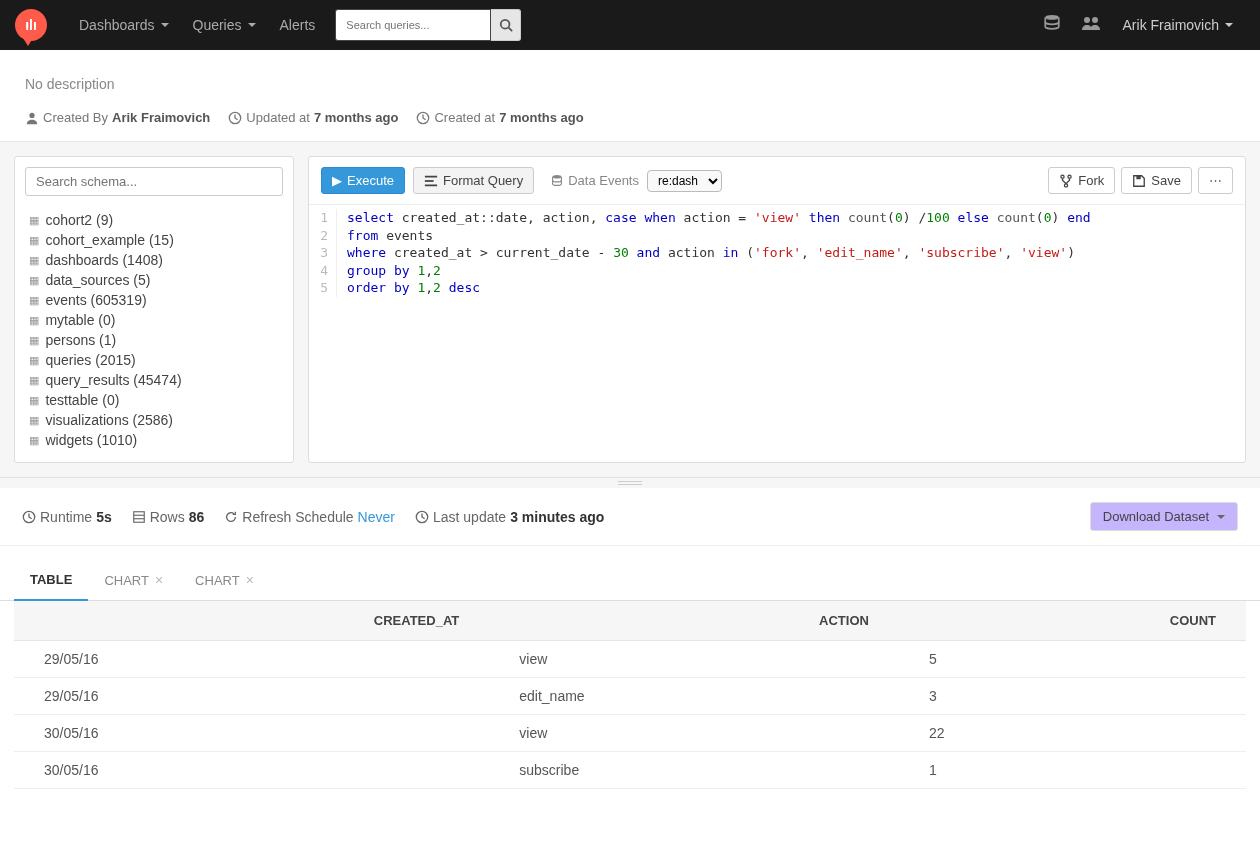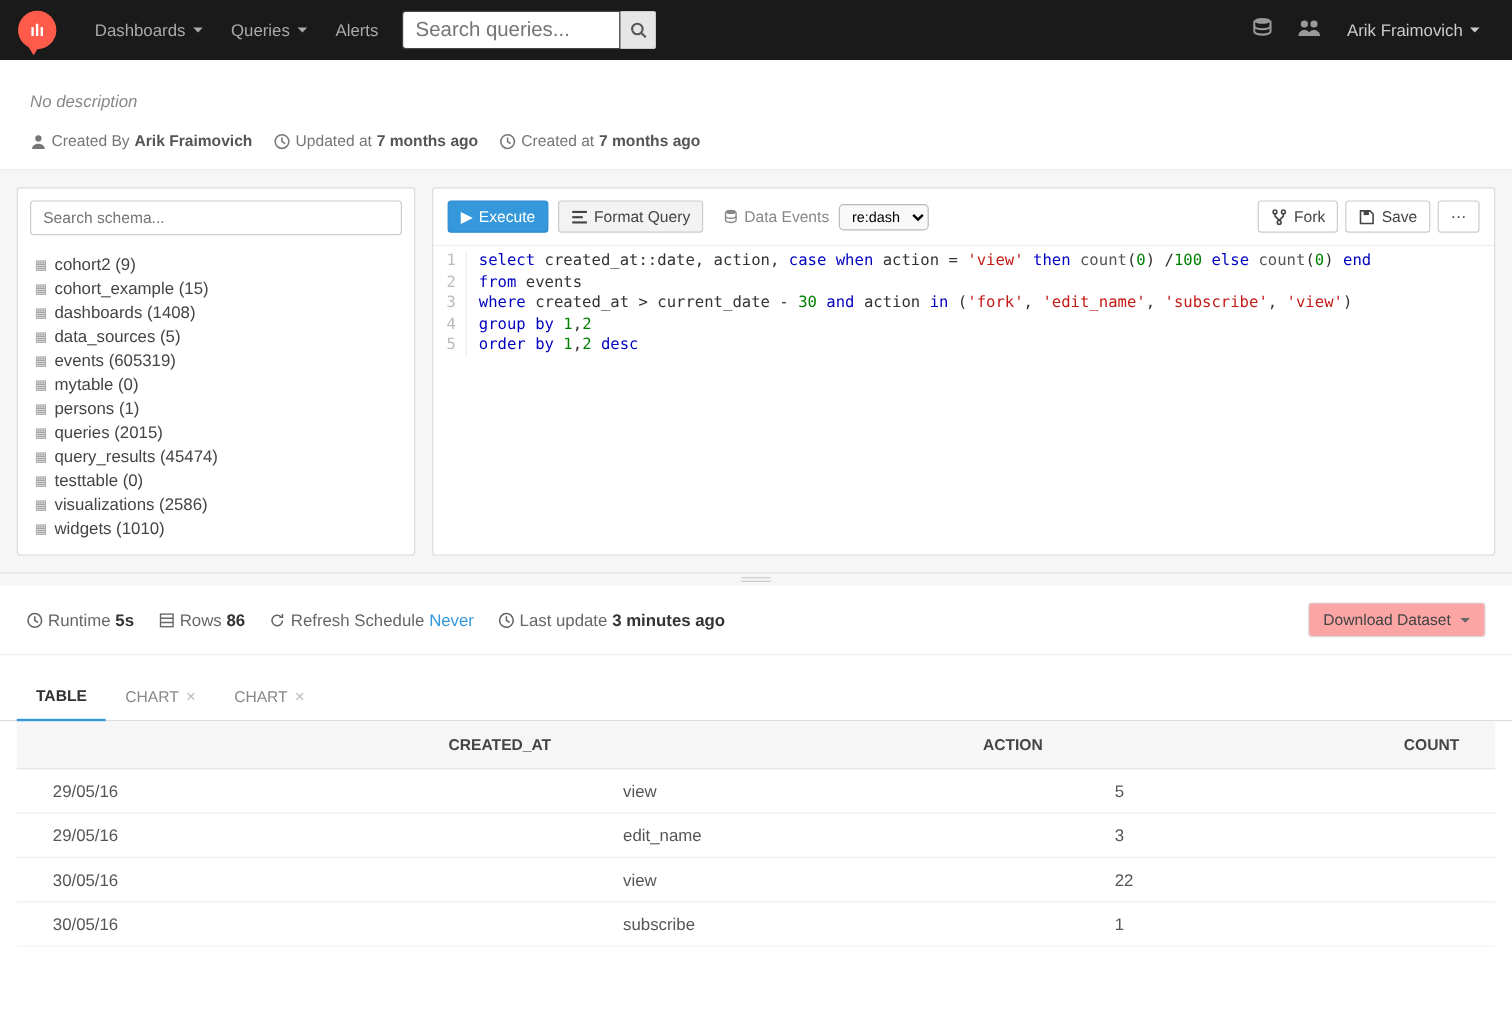--- a/index.html
+++ b/index.html
@@ -6,40 +6,40 @@
   body { font-family: -apple-system, BlinkMacSystemFont, "Segoe UI", Helvetica, Arial, sans-serif; font-size: 14px; color: #333; background: #fff; }
   
   
   .navbar { background: #1a1a1a; height: 50px; display: flex; align-items: center; padding: 0 15px; }
   .logo { width: 32px; height: 32px; background: #ff5b4a; border-radius: 50%; display: flex; align-items: center; justify-content: center; margin-right: 20px; position:relative;}
   .logo-inner { color: #fff; font-size: 14px; font-weight: bold; }
   .logo-tail { position:absolute; bottom:-5px; left:8px; width:0; height:0; border-left:5px solid transparent; border-right:5px solid transparent; border-top:8px solid #ff5b4a;}
   .nav-item { color: #aaa; padding: 0 12px; cursor: pointer; display: flex; align-items: center; gap:4px;}
   .caret { display:inline-block; width:0; height:0; border-left:4px solid transparent; border-right:4px solid transparent; border-top:4px solid currentColor; margin-left:2px;}
   .search-wrap { display:flex; margin-left:8px;}
-  .search-input { height: 32px; width: 182px; padding: 0 10px; border: 1px solid #444; border-radius: 3px 0 0 3px; background:#fff; font-size:17px;}
+  .search-input { height: 32px; width: 156px; padding: 0 10px; border: 1px solid #444; border-radius: 3px 0 0 3px; background:#fff; font-size:11px;}
   .search-btn { height: 32px; width: 30px; background:#e6e6e6; border:1px solid #ccc; border-left:none; border-radius:0 3px 3px 0; cursor:pointer; display:flex; align-items:center; justify-content:center; color:#555;}
   .nav-spacer { flex:1; }
   .nav-icon { color:#999; font-size:18px; padding:0 10px; cursor:pointer;}
   .nav-user { color:#ccc; padding:0 12px; cursor:pointer; display:flex; align-items:center; gap:4px;}
   
   
   .page-header { padding: 20px 25px 16px; border-bottom:1px solid #e8e8e8; position:relative; background:#fff;}
   .title-row { display:flex; align-items:flex-start; }
   .page-title { font-size: 26px; font-weight: 600; color:#333; }
   .hide-src { margin-left:auto; background:#ececec; border:1px solid #d9d9d9; padding:6px 14px; border-radius:3px; cursor:pointer; color:#333; font-size:14px;}
-  .desc { color:#888; font-style:italic; margin-top:6px; font-size:14px;}
+  .desc { color:#888; margin-top:6px; font-size:14px;}
   .meta-row { margin-top:18px; color:#777; font-size:13px; display:flex; gap:18px; flex-wrap:wrap;}
   .meta-row strong { color:#555; font-weight:600;}
   .meta-item { display:flex; align-items:center; gap:4px;}
 
   .main-area { display:flex; padding:14px; gap:14px; background:#f6f6f6; border-bottom:1px solid #e0e0e0;}
   
   
-  .schema-panel { width:332px; background:#fff; border:1px solid #ddd; border-radius:3px; display:flex; flex-direction:column;}
+  .schema-panel { width:280px; background:#fff; border:1px solid #ddd; border-radius:3px; display:flex; flex-direction:column;}
   .schema-search { margin:10px; padding:6px 10px; border:1px solid #ccc; border-radius:3px; font-size:13px;}
   .schema-list { padding:4px 14px 12px; overflow:auto; flex:1;}
   .schema-item { padding:2px 0; font-size:14px; color:#444; cursor:pointer; display:flex; align-items:center; gap:6px;}
   .table-ico { color:#999; font-size:11px;}
   
   
   .editor-panel { flex:1; background:#fff; border:1px solid #ddd; border-radius:3px; display:flex; flex-direction:column;}
   .editor-toolbar { display:flex; align-items:center; gap:8px; padding:10px 12px; border-bottom:1px solid #eee;}
   .btn { border:1px solid #ccc; background:#fff; padding:5px 10px; border-radius:3px; font-size:13px; cursor:pointer; color:#444; display:flex; align-items:center; gap:5px;}
   .btn-primary { background:#3498db; border-color:#2e8ad0; color:#fff;}
@@ -58,21 +58,21 @@
   .fn { color:#555;}
   
   
   .drag-handle { height:10px; display:flex; align-items:center; justify-content:center; background:#f6f6f6;}
   .drag-handle span{ width:24px; height:4px; border-top:1px solid #ccc; border-bottom:1px solid #ccc;}
   
   
   .status-bar { display:flex; align-items:center; gap:20px; padding:14px 22px; color:#666; font-size:14px; border-bottom:1px solid #eee;}
   .status-bar strong { color:#333; font-weight:600;}
   .link { color:#3498db; cursor:pointer;}
-  .dl-btn { margin-left:auto; background:#fca5a5; border:1px solid #ddd; padding:6px 12px; border-radius:3px; font-size:13px; cursor:pointer; display:flex; align-items:center; gap:6px; color:#444;}
+  .dl-btn { margin-left:auto; background:#c4b5fd; border:1px solid #ddd; padding:6px 12px; border-radius:3px; font-size:13px; cursor:pointer; display:flex; align-items:center; gap:6px; color:#444;}
   
   
   .viz-tabs { display:flex; align-items:center; padding: 16px 14px 0; gap:0; border-bottom:1px solid #ddd;}
   .tab { padding:10px 16px 12px; font-size:13px; color:#888; cursor:pointer; display:flex; align-items:center; gap:6px;}
   .tab.active { color:#333; font-weight:600; border-bottom:2px solid #3498db; margin-bottom:-1px;justify-content:center;}
   .tab .close { color:#bbb; font-size:14px;}
   .tab.newviz { color:#888;}
   
   
   table.results { width:calc(100% - 28px); margin:0 14px; border-collapse:collapse; font-size:14px;}

